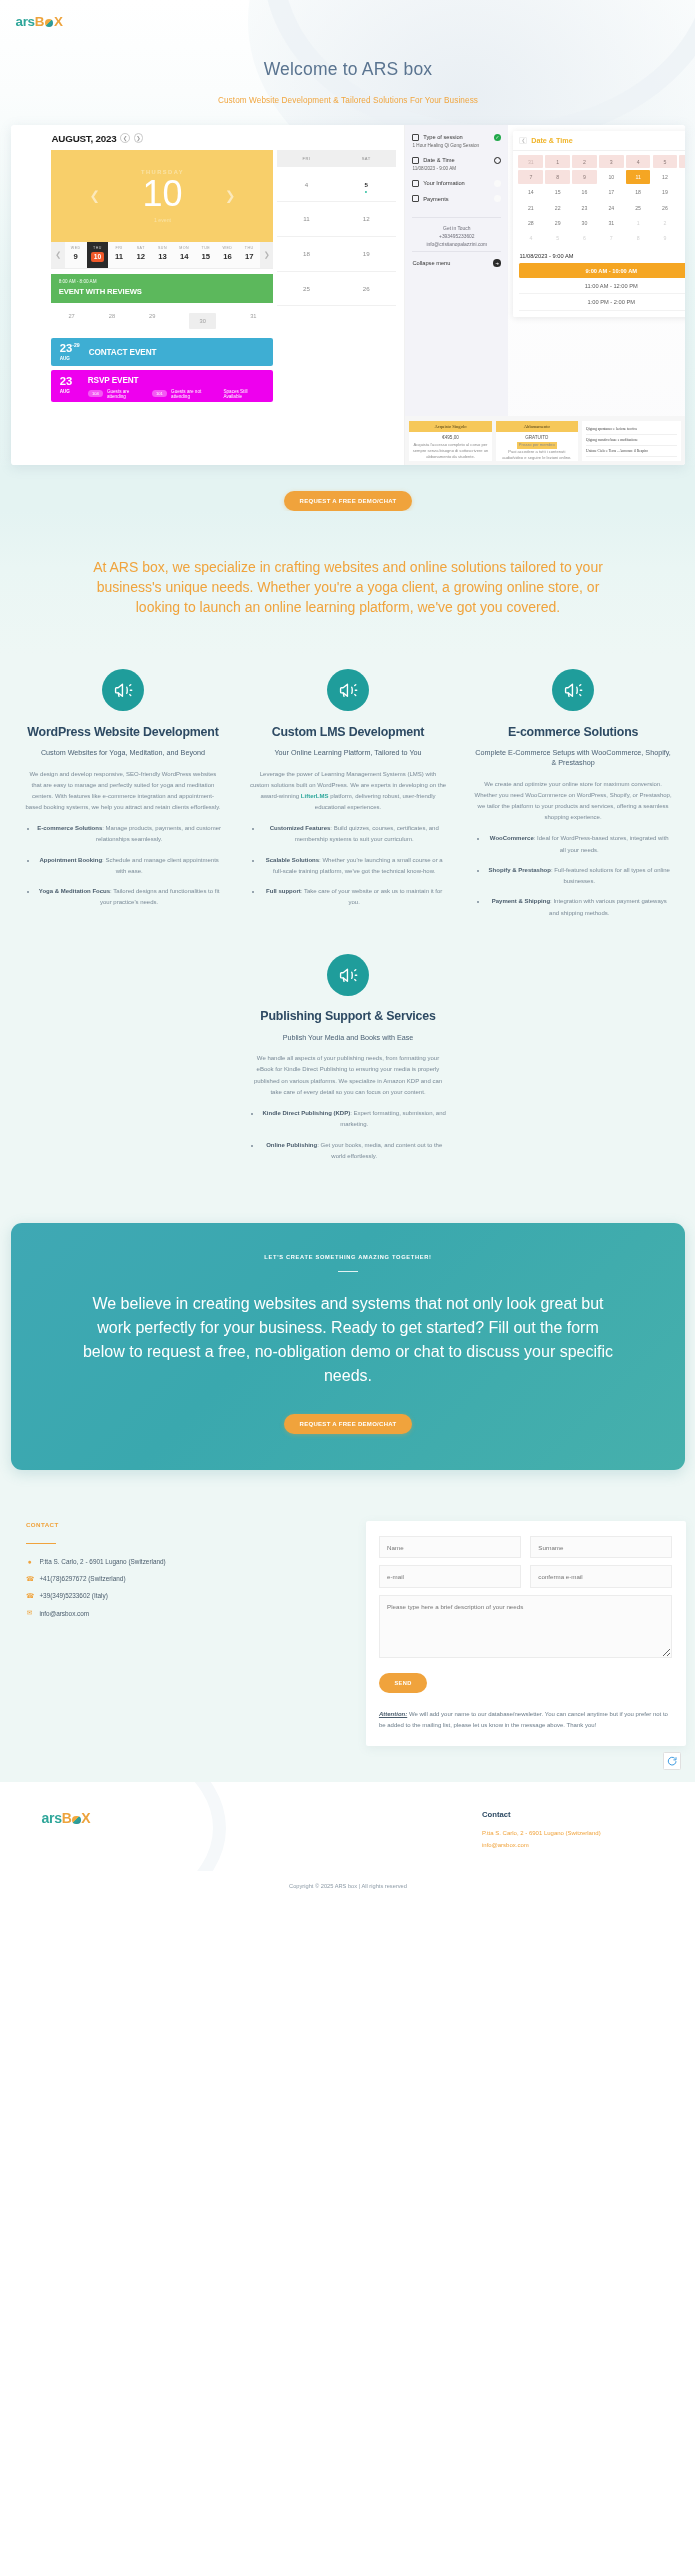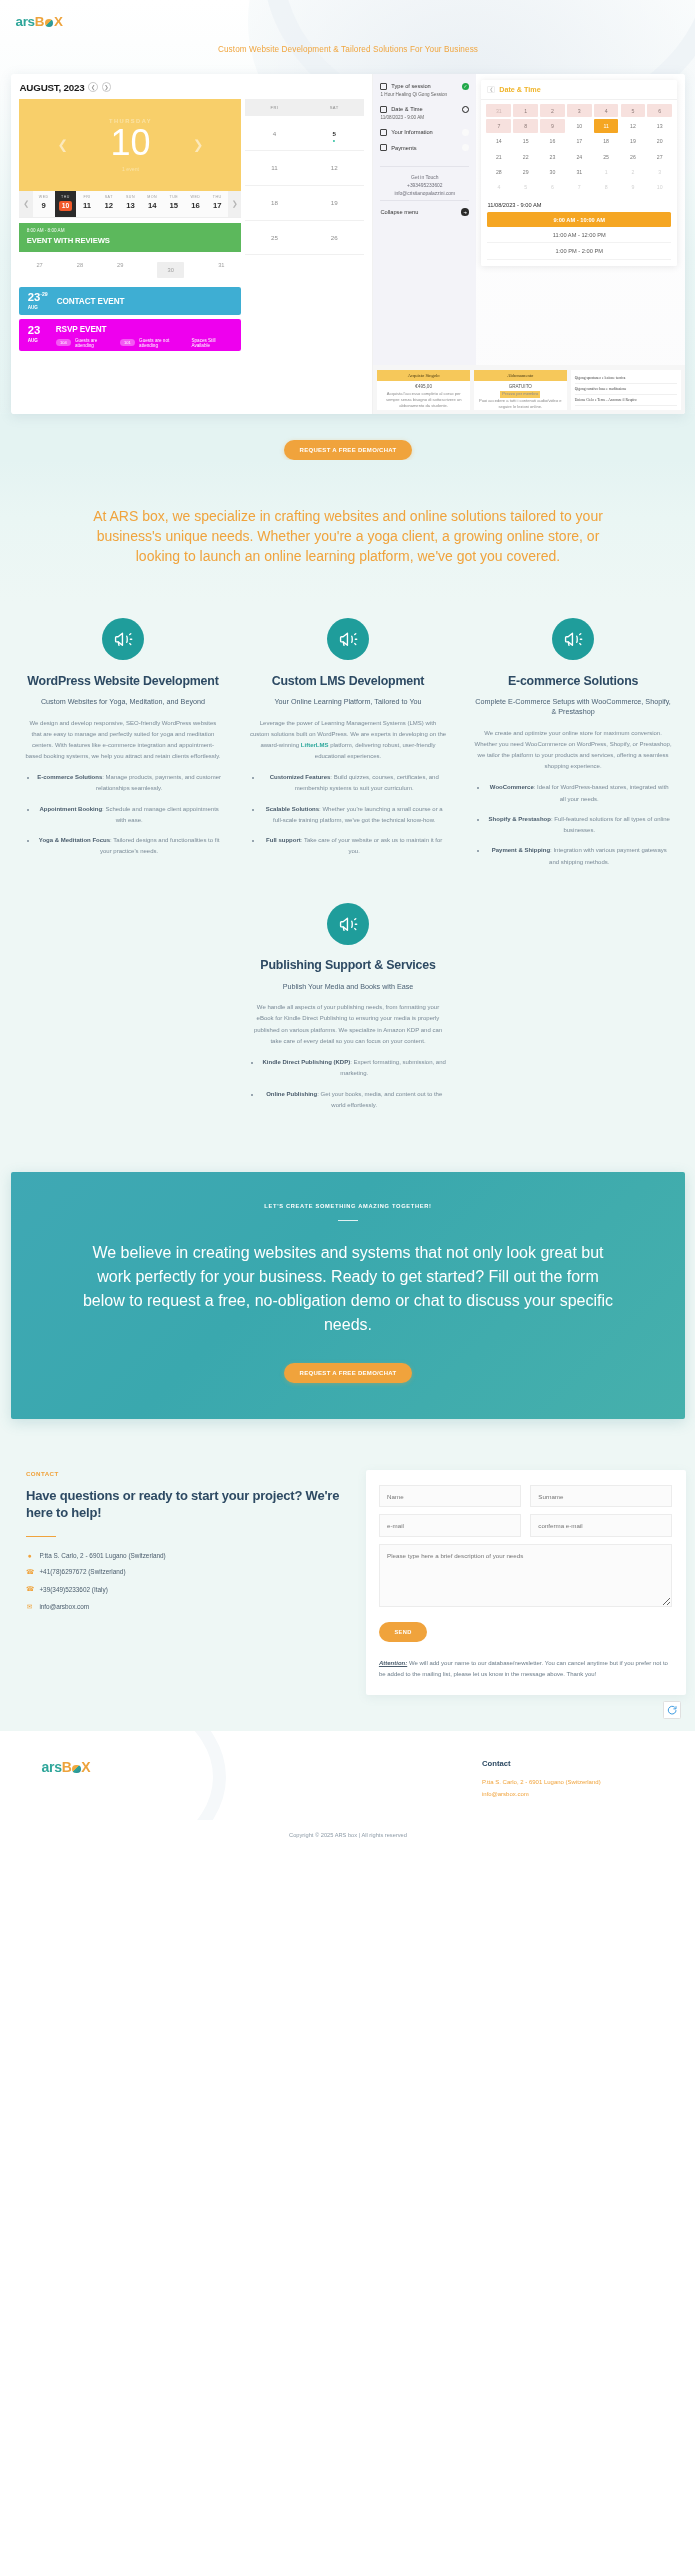--- a/index.html
+++ b/index.html
@@ -78,21 +78,21 @@
     position: relative;
     z-index: 3;
     margin: 20.6px 11.3px 0 11.3px;
     background: #ffffff;
     border-radius: 3.1px;
     box-shadow: 0 2.1px 11.3px rgba(120,140,160,0.16);
     display: flex;
     overflow: hidden;
     height: 340px;
   }
-  .cal-pane { width: 361px; padding: 7.2px 8.2px 0 8.2px; position: relative; }
+  .cal-pane { width: 361px; padding: 7.2px 8.2px 0 8.2px; position: relative; margin-left: 32px; }
   .cal-head { display: flex; align-items: center; gap: 3.6px; }
   .cal-head h3 { font-size: 9.8px; font-weight: 800; color: #1b1b1b; letter-spacing: -0.2px; }
   .round-nav {
     width: 9.8px; height: 9.8px; border-radius: 50%;
     border: 0.5px solid #c9c9c9; color: #9a9a9a;
     font-size: 5.2px; display: flex; align-items: center; justify-content: center;
   }
   .cal-body { display: flex; margin-top: 6.2px; }
   .cal-left { width: 222px; }
   .day-hero {
@@ -223,21 +223,21 @@
   .col p { font-size: 6px; color: #7a8a97; line-height: 1.85; margin-top: 10.3px; }
   .col ul { margin-top: 10.3px; padding-left: 12.4px; text-align: center; }
   .col li { font-size: 6px; color: #7a8a97; line-height: 1.85; margin-bottom: 9.3px; }
   .col li b { color: #4a5c6c; font-weight: 800; }
   .col a.lift { color: #2fa89c; font-weight: 700; text-decoration: none; }
   .single-col { width: 222px; margin: 26px auto 0 auto; text-align: center; }
 
   
   .teal-outer { background: #eef7f5; padding: 31px 11.3px 20.6px 11.3px; }
   .teal {
-    border-radius: 2px;
+    border-radius: 11px;
     background: linear-gradient(135deg,#3fa8b4 0%, #3aa8ae 40%, #46b0ac 100%);
     padding: 31px 0 36px 0;
     text-align: center;
     color: #fff;
     box-shadow: 0 3.1px 13.4px rgba(60,140,150,0.20);
   }
   .teal .kicker { font-size: 5.7px; font-weight: 700; letter-spacing: 0.7px; }
   .teal .rule { width: 19.6px; height: 1px; background: rgba(255,255,255,0.85); margin: 11.3px auto 20.6px auto; }
   .teal .big { width: 541px; margin: 0 auto; font-size: 16px; line-height: 1.5; font-weight: 400; }
   .teal .btnwrap { margin-top: 26px; }
@@ -276,20 +276,21 @@
 <body>
 
 <div class="hero">
   <div class="hero-swoosh"></div>
   <div class="hero-swoosh2"></div>
 
   <div class="logo">
     <span class="ars">ars</span><span class="bo">B</span><span class="cube"></span><span class="bo">X</span>
   </div>
 
+  <h1 class="hero-title">Welcome to ARS box</h1>
   <div class="hero-sub">Custom Website Development &amp; Tailored Solutions For Your Business</div>
 
   <div class="showcase">
 
     <div class="cal-pane">
       <div class="cal-head">
         <h3>AUGUST, 2023</h3>
         <div class="round-nav">❮</div>
         <div class="round-nav">❯</div>
       </div>
@@ -645,21 +646,20 @@
     <div class="btnwrap">
       <button class="btn-orange">REQUEST A FREE DEMO/CHAT</button>
     </div>
   </div>
 </div>
 
 <div class="contact-band">
   <div class="contact-inner">
     <div class="contact-left">
       <div class="c-kicker">CONTACT</div>
-      <div class="c-title">Have questions or ready to start your project? We're here to help!</div>
       <div class="c-rule"></div>
       <div class="c-line">
         <span class="ic">●</span>
         <span>P.tta S. Carlo, 2 - 6901 Lugano (Switzerland)</span>
       </div>
       <div class="c-line">
         <span class="ic">☎</span>
         <span>+41(78)6297672 (Switzerland)</span>
       </div>
       <div class="c-line">

